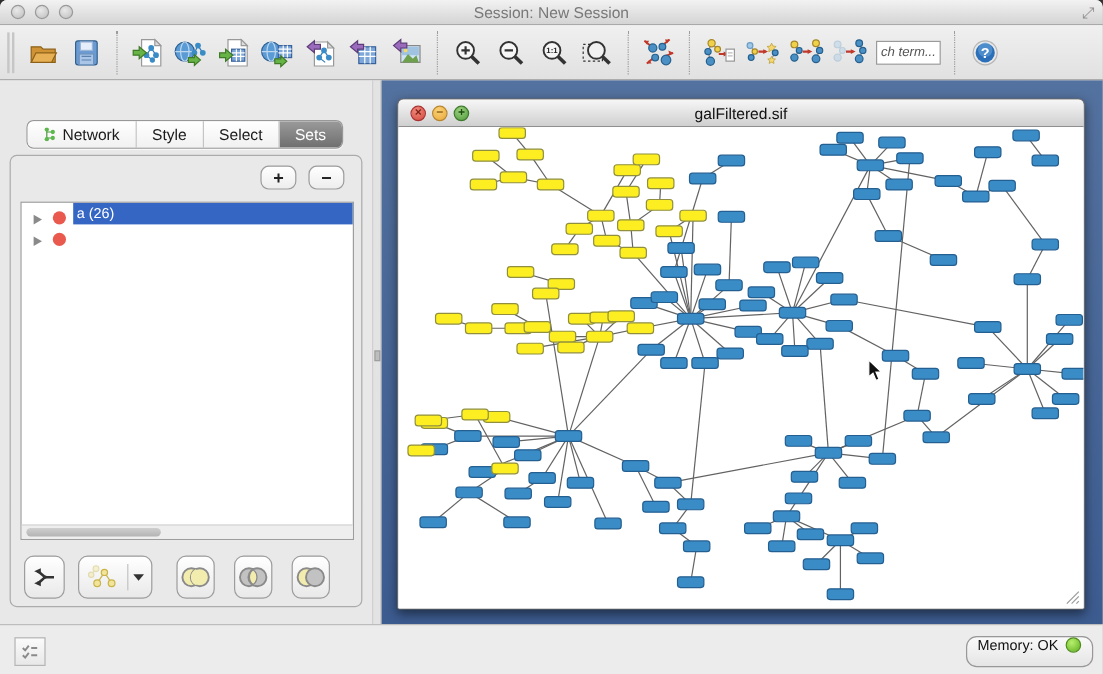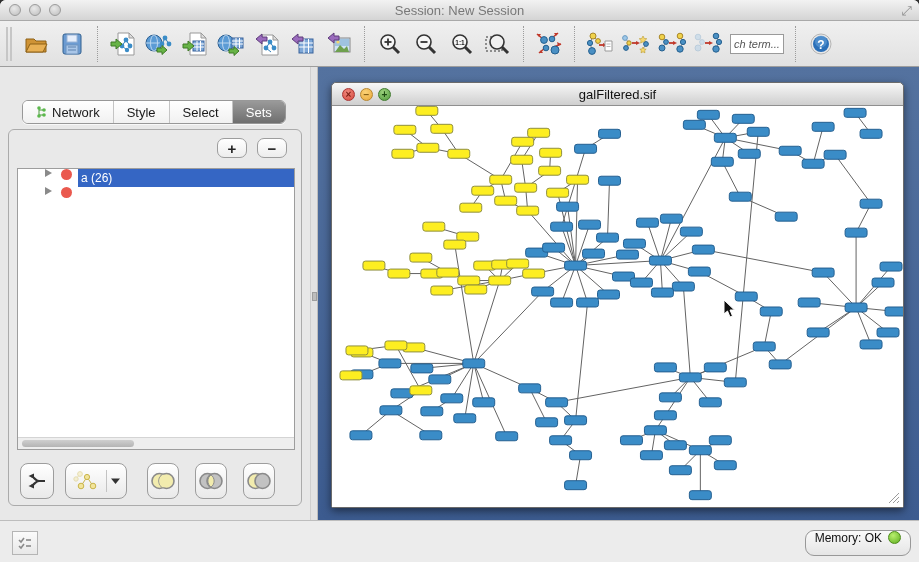--- a/index.html
+++ b/index.html
@@ -46,21 +46,21 @@
   .tab.sel { background:linear-gradient(#9a9a9a,#6f6f6f); color:#fff; }
 
   .setsbox { position:absolute; left:8px; top:62px; width:294px; height:377px;
     border:1px solid #ababab; border-radius:6px; background:#e9e9e9; }
   .pmrow { position:absolute; right:14px; top:8px; display:flex; gap:10px; }
   .pmbtn { width:30px; height:20px; border:1px solid #9d9d9d; border-radius:7px;
     background:linear-gradient(#ffffff,#ededed); font-size:15px; font-weight:bold; color:#222;
     line-height:17px; text-align:center; }
   .setlist { position:absolute; left:8px; top:38px; width:278px; height:282px;
     background:#fff; border:1px solid #9d9d9d; overflow:hidden; }
-  .row { display:flex; align-items:flex-start; height:18px;padding-left:17px; }
+  .row { display:flex; align-items:flex-end; height:18px; }
   .disc { width:0; height:0; border-left:7px solid #8a8a8a; border-top:4.5px solid transparent;
     border-bottom:4.5px solid transparent; margin-left:10px; }
   .dot { width:11px; height:11px; border-radius:50%; background:#ea594e; margin-left:9px; }
   .rowlabel { flex:1; margin-left:6px; height:18px; line-height:18px; font-size:12px;
     color:#fff; background:#3566c4; padding-left:3px; }
   .hscroll { position:absolute; left:0; bottom:0; width:100%; height:12px;
     background:#eeeeee; border-top:1px solid #d4d4d4; }
   .hthumb { position:absolute; left:4px; top:2px; width:112px; height:7px; border-radius:4px;
     background:linear-gradient(#cfcfcf,#b4b4b4); }
   .btnrow { position:absolute; left:11px; top:333px; display:flex; align-items:center; }

